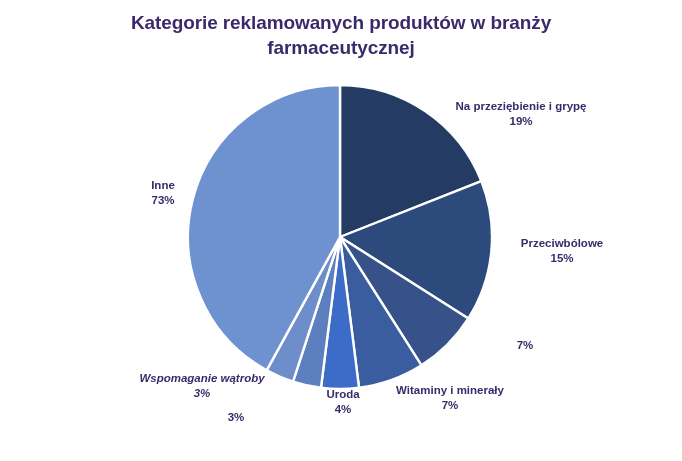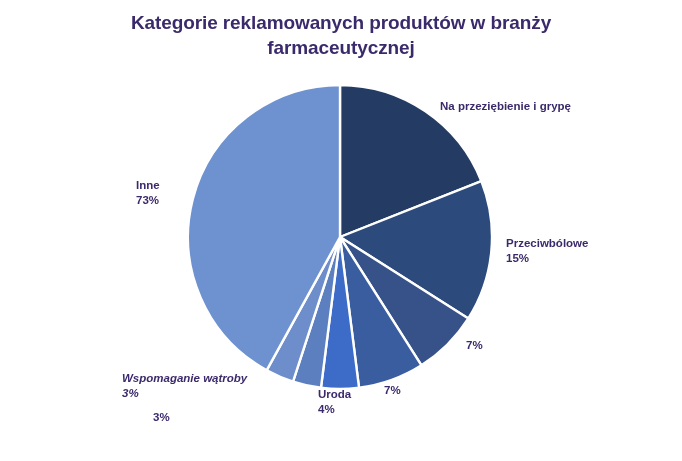--- a/index.html
+++ b/index.html
@@ -46,21 +46,21 @@
     color: #3B2A6B;
     line-height: 1.32;
     white-space: nowrap;
   }
   .slice-label .lbl-name {
     display: block;
   }
   .slice-label .lbl-pct {
     display: block;
   }
-  .lbl-center { text-align: left; }
+  .lbl-center { text-align: center; }
 </style>
 </head>
 <body>
 
 <div id="chart-root">
 
   <div id="chart-title">Kategorie reklamowanych produktów w branży farmaceutycznej</div>
 
   <svg id="pie-svg" width="682" height="461" viewBox="0 0 682 461">
     <g id="pie-slices">
@@ -71,29 +71,31 @@
         <path d="M 340.00 237.00 L 359.05 387.80 A 152 152 0 0 1 320.95 387.80 Z" fill="#3D6CC8" stroke="#FFFFFF" stroke-width="2.4" stroke-linejoin="round"></path>
         <path d="M 340.00 237.00 L 320.95 387.80 A 152 152 0 0 1 293.03 381.56 Z" fill="#5C7FC0" stroke="#FFFFFF" stroke-width="2.4" stroke-linejoin="round"></path>
         <path d="M 340.00 237.00 L 293.03 381.56 A 152 152 0 0 1 266.77 370.20 Z" fill="#6E8DCB" stroke="#FFFFFF" stroke-width="2.4" stroke-linejoin="round"></path>
         <path d="M 340.00 237.00 L 266.77 370.20 A 152 152 0 0 1 340.00 85.00 Z" fill="#6E91D0" stroke="#FFFFFF" stroke-width="2.4" stroke-linejoin="round"></path>
       </g>
   </svg>
 
   <div id="label-layer">
       <div class="slice-label lbl-center" style="left: 440px; top: 99px; width: 162px; color: rgb(59, 42, 107);">
         <span class="lbl-name">Na przeziębienie i grypę</span>
+        <span class="lbl-pct">19%</span>
       </div>
       <div class="slice-label lbl-center" style="left: 506px; top: 236px; width: 112px; color: rgb(59, 42, 107);">
         <span class="lbl-name">Przeciwbólowe</span>
         <span class="lbl-pct">15%</span>
       </div>
       <div class="slice-label lbl-center" style="left: 466px; top: 338px; width: 118px; color: rgb(59, 42, 107);">
         <span class="lbl-pct">7%</span>
       </div>
       <div class="slice-label lbl-center" style="left: 384px; top: 383px; width: 132px; color: rgb(59, 42, 107);">
+        <span class="lbl-name">Witaminy i minerały</span>
         <span class="lbl-pct">7%</span>
       </div>
       <div class="slice-label lbl-center" style="left: 318px; top: 387px; width: 50px; color: rgb(59, 42, 107);">
         <span class="lbl-name">Uroda</span>
         <span class="lbl-pct">4%</span>
       </div>
       <div class="slice-label lbl-center" style="left: 153px; top: 410px; width: 166px; color: rgb(59, 42, 107);">
         <span class="lbl-pct">3%</span>
       </div>
       <div class="slice-label lbl-center" style="left: 122px; top: 371px; width: 160px; color: rgb(59, 42, 107); font-style: italic;">

